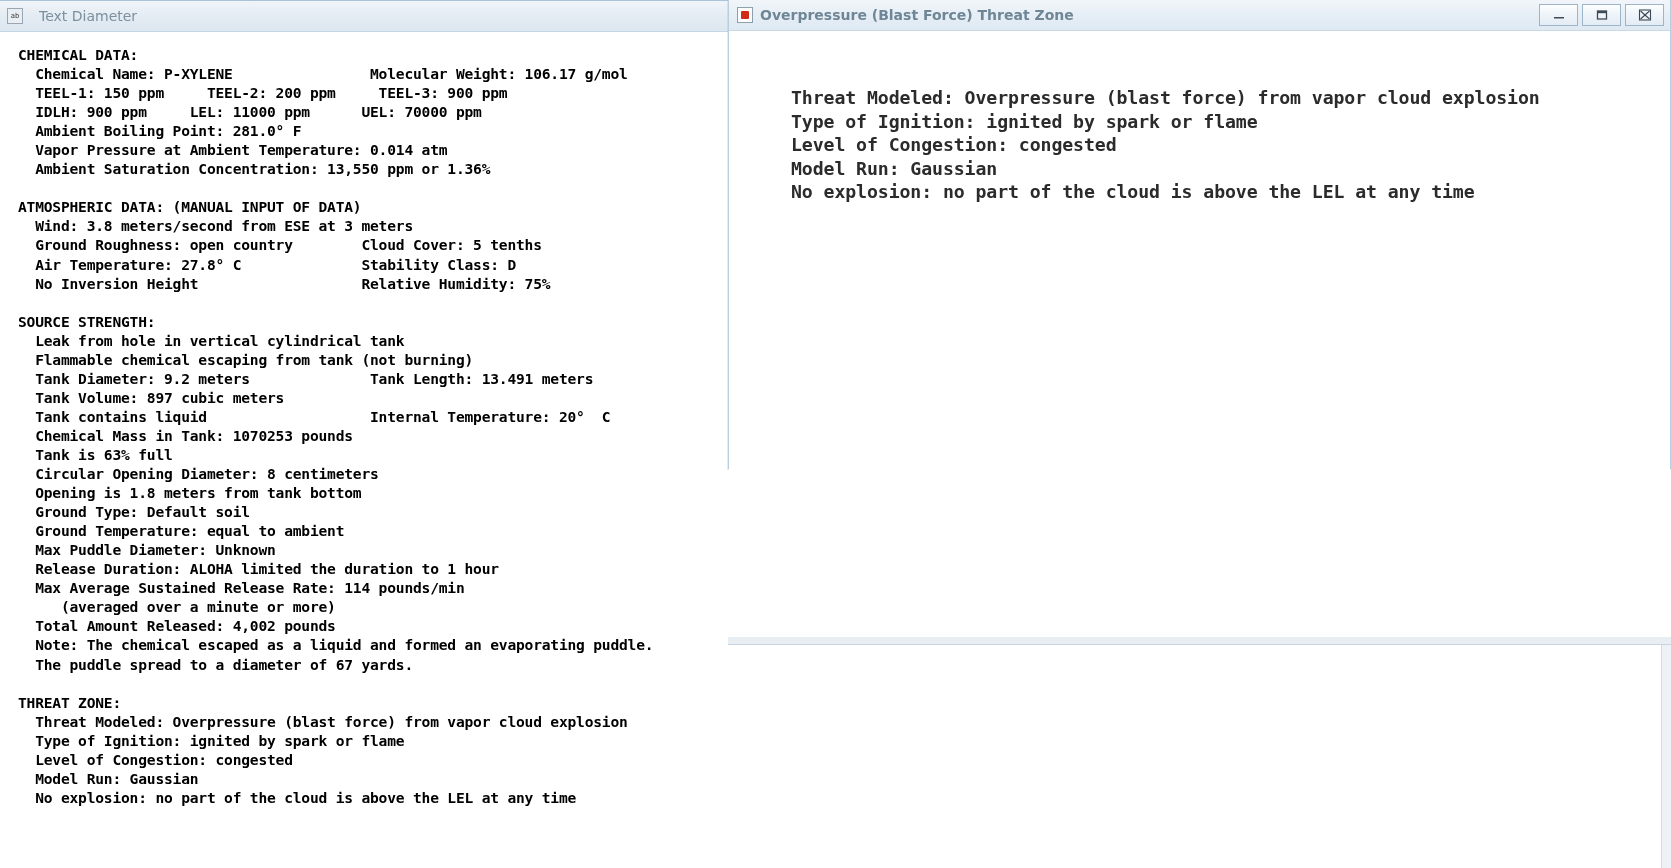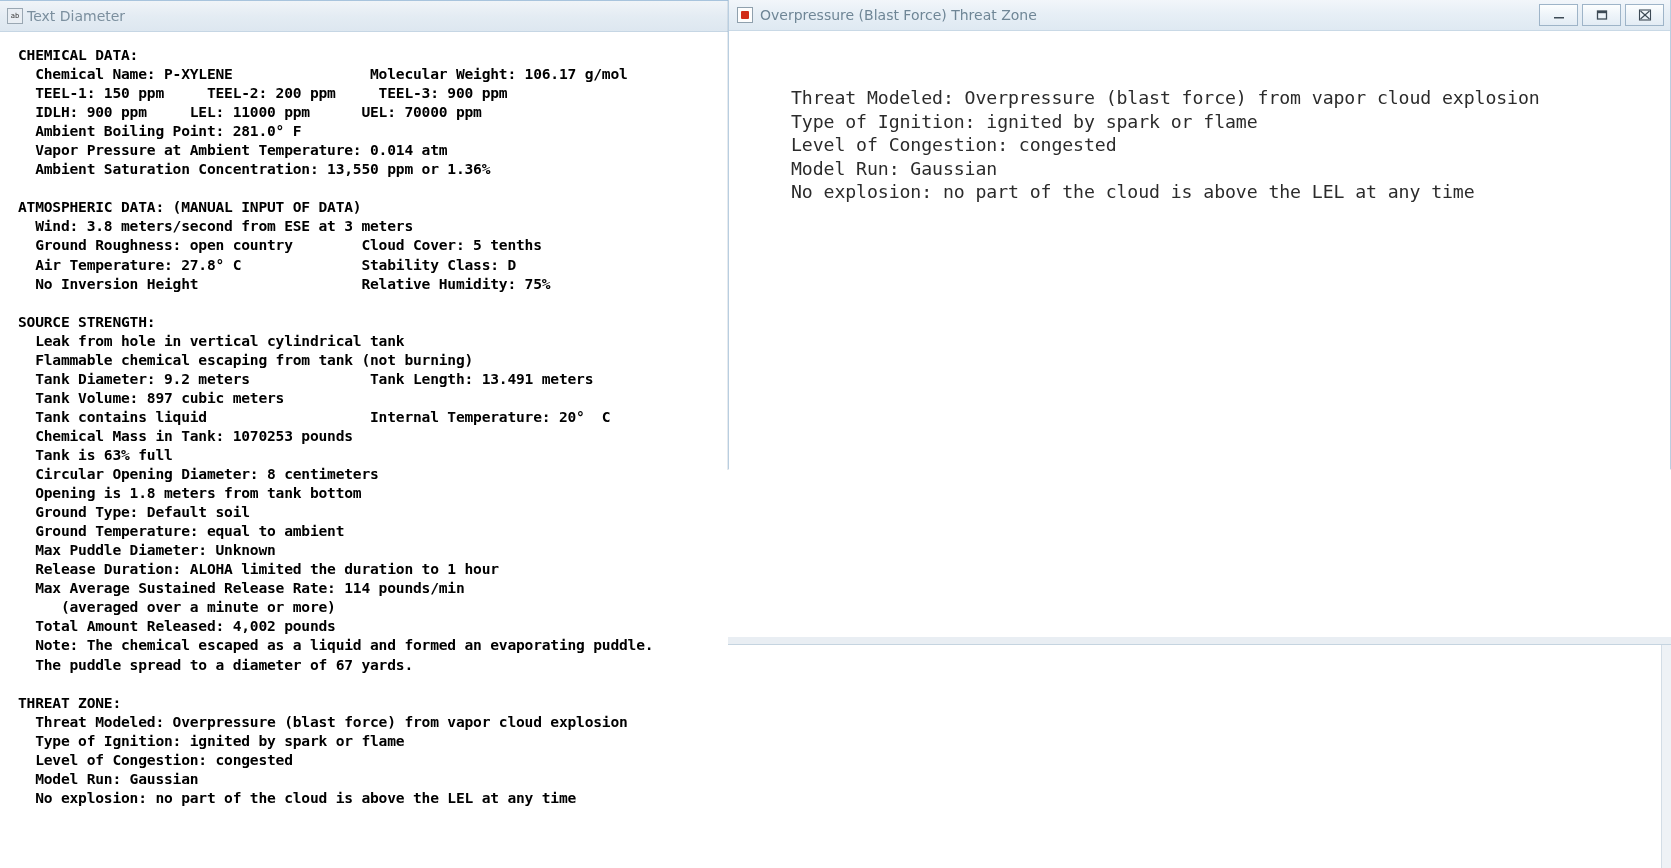--- a/index.html
+++ b/index.html
@@ -30,21 +30,21 @@
     height: 31px;
     background: linear-gradient(to bottom, #f0f4f8 0%, #e4ecf3 50%, #dde7f0 100%);
     border-bottom: 1px solid #c6d6e4;
     box-sizing: border-box;
     display: flex;
     align-items: center;
     padding-left: 7px;
   }
   #text-summary-titlebar .tb-icon {
     width: 16px; height: 16px;
-    margin-right: 4px;
+    margin-right: 16px;
     background: #e9eef3;
     border: 1px solid #9aa7b2;
     box-sizing: border-box;
     position: relative;
     font-size: 7px;
     line-height: 14px;
     text-align: center;
     color: #333;
     font-family: "DejaVu Sans Mono", monospace;
   }
@@ -79,20 +79,21 @@
     position: absolute;
     left: 728px;
     top: 0;
     width: 943px;
     height: 469px;
     background: #000000;
     border: 1px solid #b9cee0;
     border-top: none;
     box-sizing: border-box;
     box-shadow: 0 0 0 1px rgba(150,170,190,0.25);
+    font-weight: bold;
   }
   #threat-zone-titlebar {
     position: relative;
     height: 31px;
     background: linear-gradient(to bottom, #f2f6fa 0%, #e7eff6 45%, #dfe9f2 100%);
     border-bottom: 1px solid #c9d9e6;
     display: flex;
     align-items: center;
     padding-left: 8px;
     box-sizing: border-box;

